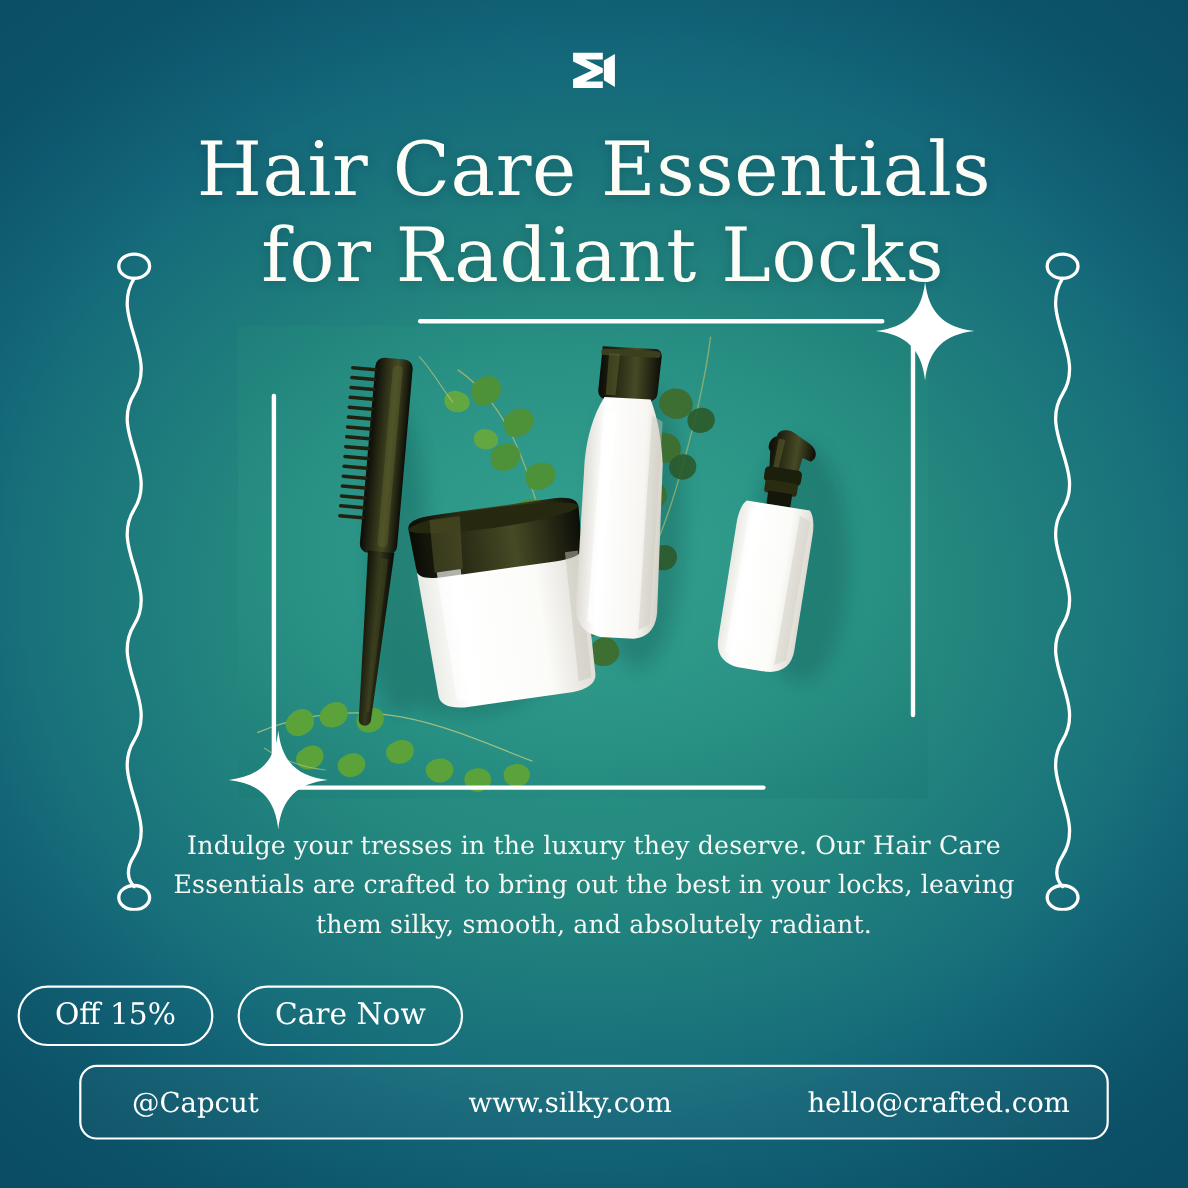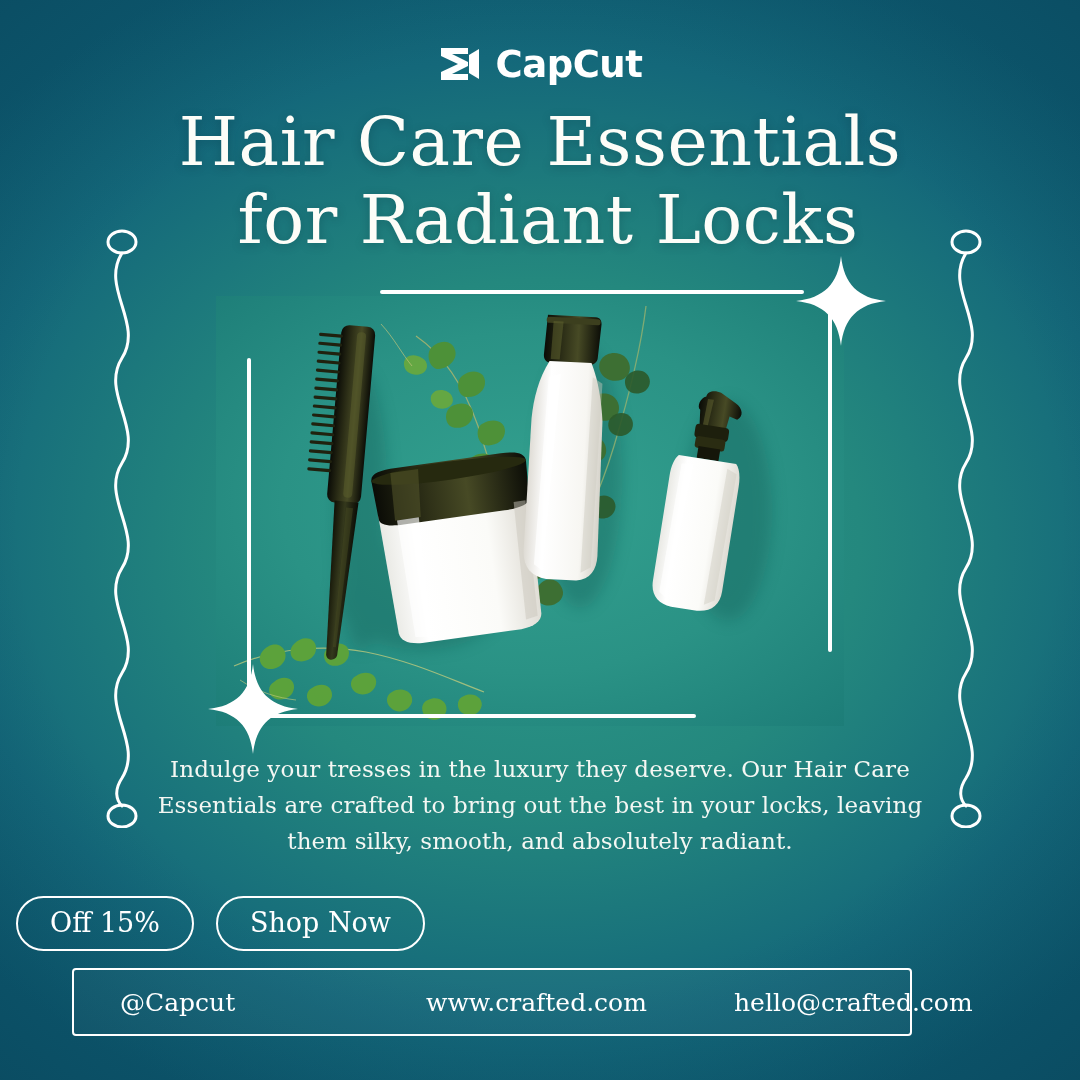--- a/index.html
+++ b/index.html
@@ -33,21 +33,21 @@
   }
   .logo-mark{ width:44px; height:40px; display:block; }
   .logo-text{
     font-family:"DejaVu Sans", sans-serif;
     font-size:37px; font-weight:700; color:#ffffff;
     letter-spacing:-0.5px; line-height:1;
   }
 
   
   .headline{
-    position:absolute; top:103px; left:0; right:0;
+    position:absolute; top:116px; left:0; right:0;
     text-align:center; z-index:6;
     color:#fdfdf8;
     font-family:"DejaVu Serif", serif;
     font-size:68px; font-weight:400;
     line-height:1.14;
     letter-spacing:0.5px;
     text-shadow:0 2px 10px rgba(0,40,50,.25);
   }
   .headline .l2{ display:block;margin-left:16px; }
 
@@ -99,23 +99,23 @@
     font-size:27px;
     padding:9px 32px 11px;
     background:transparent;
     line-height:1.15;
     white-space:nowrap;
   }
 
   
   .footer{
     position:absolute; left:72px; top:968px;
-    width:840px; height:68px;
+    width:936px; height:68px;
     border:2.5px solid #ffffff;
-    border-radius:4px;
+    border-radius:16px;
     display:flex; align-items:center;
     z-index:6;
     background:rgba(255,255,255,.03);
   }
   .footer span{
     color:#ffffff;
     font-family:"DejaVu Serif", serif;
     font-size:25px;
     line-height:1;
     white-space:nowrap;
@@ -311,21 +311,20 @@
     </svg>
   </div>
 
   <div class="vignette"></div>
 
   <div class="logo-row">
     <svg class="logo-mark" viewBox="0 0 44 40">
       <path d="M3 4 L3 12 L20 20 L3 28 L3 36 L30 36 L30 30 L14 30 L30 22 L30 18 L14 10 L30 10 L30 4 Z" fill="#ffffff"></path>
       <path d="M31 11 L41 5 L41 35 L31 29 Z" fill="#ffffff"></path>
     </svg>
-    <span class="logo-text">CapCut</span>
   </div>
 
   <h1 class="headline">
     <span>Hair Care Essentials</span>
     <span class="l2">for Radiant Locks</span>
   </h1>
 
   <svg class="wave left" width="60" height="600" viewBox="0 0 60 600">
     <ellipse cx="30" cy="14" rx="14" ry="11" fill="none" stroke="#ffffff" stroke-width="3"></ellipse>
     <path d="M30 25 C8 60 52 95 30 130 C8 165 52 200 30 235 C8 270 52 305 30 340
@@ -337,22 +336,22 @@
     <ellipse cx="30" cy="14" rx="14" ry="11" fill="none" stroke="#ffffff" stroke-width="3"></ellipse>
     <path d="M30 25 C8 60 52 95 30 130 C8 165 52 200 30 235 C8 270 52 305 30 340
              C8 375 52 410 30 445 C8 480 52 515 30 550 C22 562 24 572 30 578" fill="none" stroke="#ffffff" stroke-width="3" stroke-linecap="round"></path>
     <ellipse cx="30" cy="588" rx="14" ry="11" fill="none" stroke="#ffffff" stroke-width="3"></ellipse>
   </svg>
 
   <p class="body-copy">Indulge your tresses in the luxury they deserve. Our Hair Care Essentials are crafted to bring out the best in your locks, leaving them silky, smooth, and absolutely radiant.</p>
 
   <div class="cta-row">
     <button class="btn">Off 15%</button>
-    <button class="btn">Shop Now</button>
+    <button class="btn">Care Now</button>
   </div>
 
   <div class="footer">
     <span class="f-handle">@Capcut</span>
-    <span class="f-web">www.crafted.com</span>
+    <span class="f-web">www.silky.com</span>
     <span class="f-mail">hello@crafted.com</span>
   </div>
 
 </div>
 
 </body></html>

